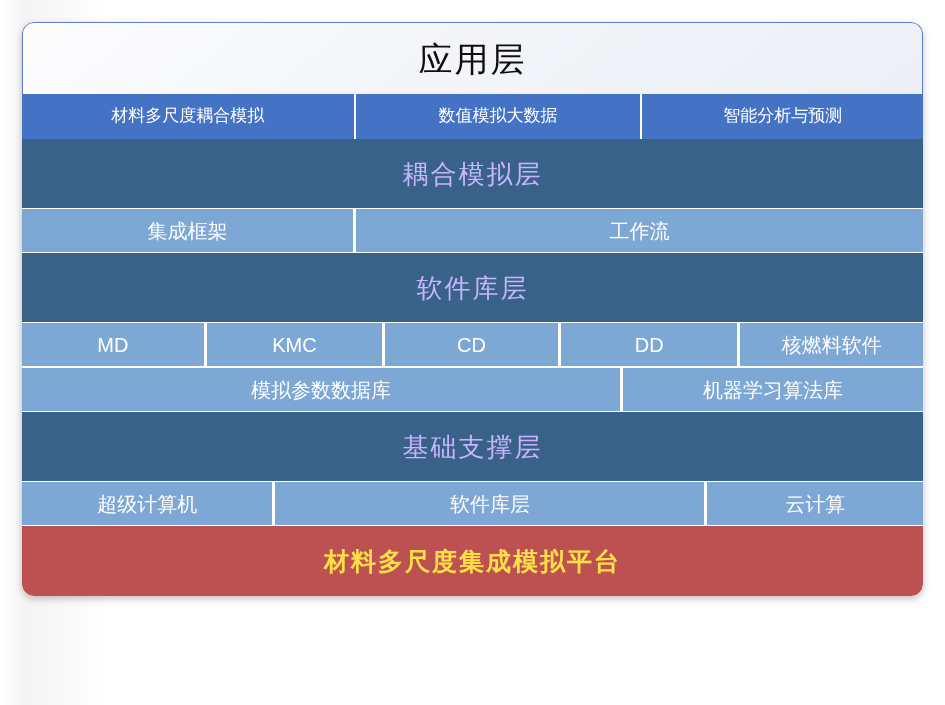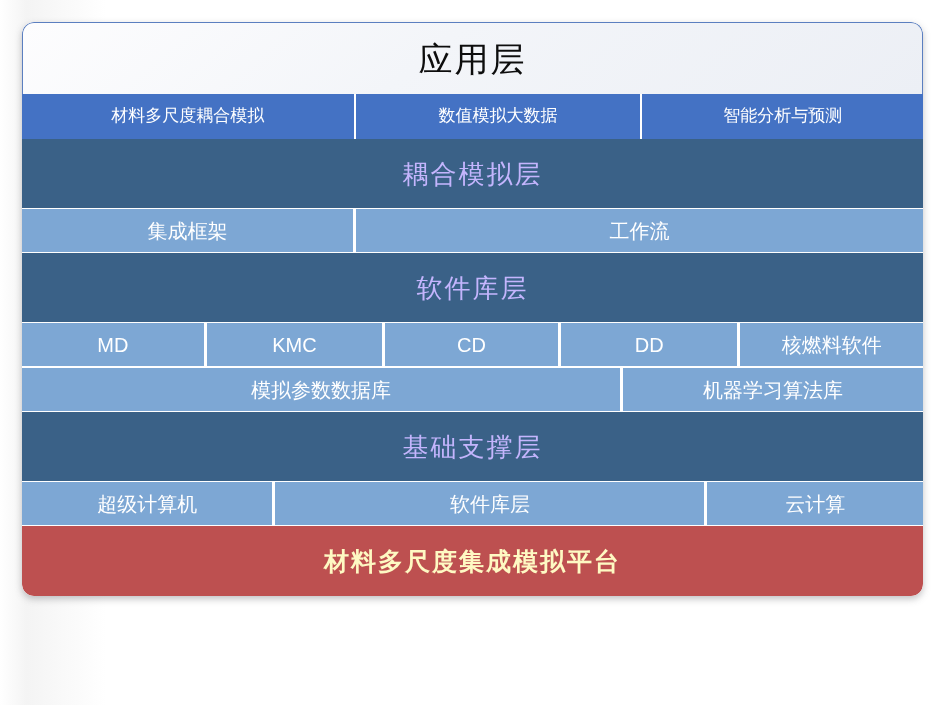--- a/index.html
+++ b/index.html
@@ -120,21 +120,21 @@
   .platform {
     height: 70px;
     background: #bd5050;
     display: flex;
     align-items: center;
     justify-content: center;
     border-bottom-left-radius: 12px;
     border-bottom-right-radius: 12px;
   }
   .platform-text {
-    color: #fef9c3;
+    color: #fde047;
     font-size: 25px;
     font-weight: bold;
     letter-spacing: 2px;
     line-height: 1;
   }
 </style>
 </head>
 <body>
 
 <div class="canvas">

